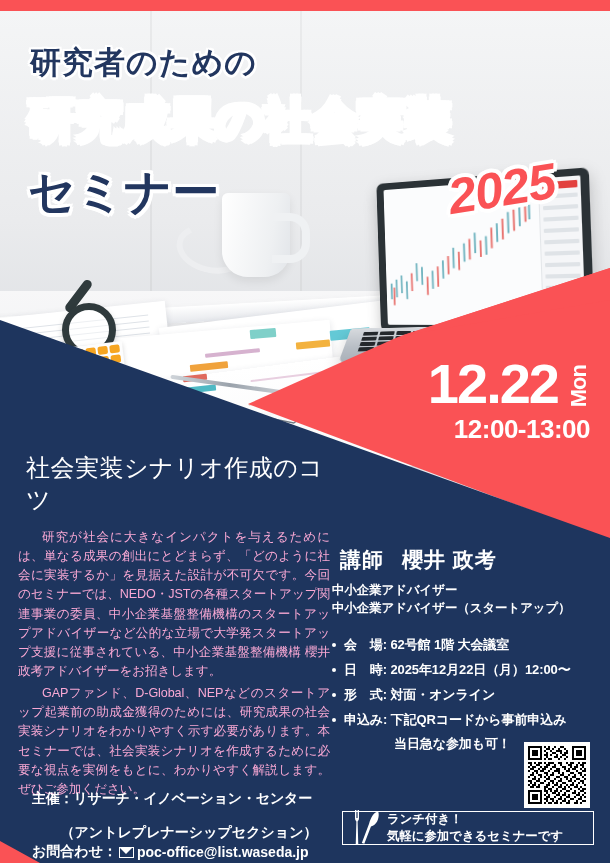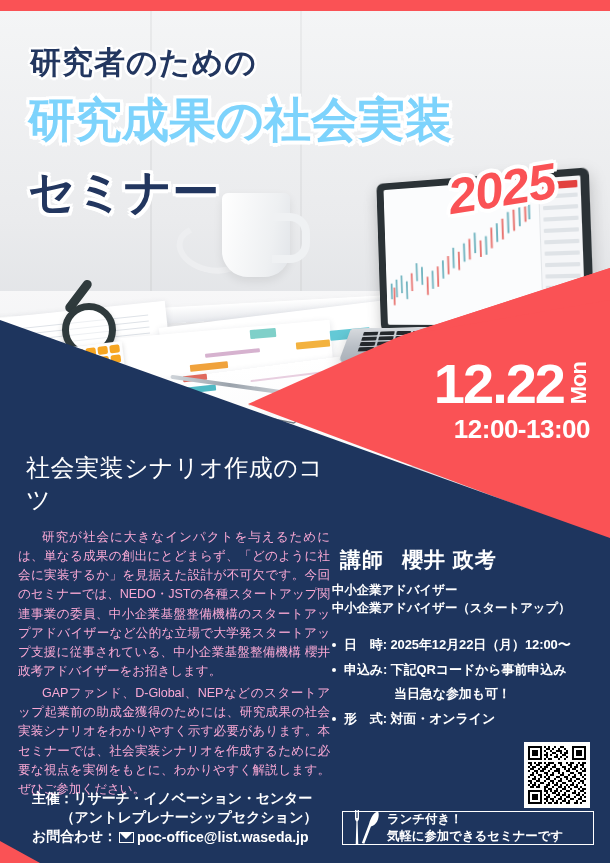--- a/index.html
+++ b/index.html
@@ -160,21 +160,21 @@
   .headline{position:absolute;left:0;top:0;width:610px;z-index:30;}
   .h-sub{
     position:absolute;left:30px;top:42px;
     font-size:31px;font-weight:900;letter-spacing:1px;color:#22365f;
     text-shadow:
       -2px -2px 0 #fff, 2px -2px 0 #fff, -2px 2px 0 #fff, 2px 2px 0 #fff,
       0 -2.5px 0 #fff, 0 2.5px 0 #fff, -2.5px 0 0 #fff, 2.5px 0 0 #fff;
   }
   .h-main{
     position:absolute;left:28px;top:96px;
-    font-size:47px;font-weight:900;letter-spacing:0px;color:#7dd3fc;line-height:1.0;
+    font-size:47px;font-weight:900;letter-spacing:0px;color:#ffffff;line-height:1.0;
     text-shadow:
       -3px -3px 0 #fff, 3px -3px 0 #fff, -3px 3px 0 #fff, 3px 3px 0 #fff,
       0 -3.5px 0 #fff, 0 3.5px 0 #fff, -3.5px 0 0 #fff, 3.5px 0 0 #fff;
   }
   .h-main2{
     position:absolute;left:28px;top:168px;
     font-size:47px;font-weight:900;color:#22365f;line-height:1.0;
     text-shadow:
       -3px -3px 0 #fff, 3px -3px 0 #fff, -3px 3px 0 #fff, 3px 3px 0 #fff,
       0 -3.5px 0 #fff, 0 3.5px 0 #fff, -3.5px 0 0 #fff, 3.5px 0 0 #fff;
@@ -184,21 +184,21 @@
     font-size:50px;font-weight:900;font-style:italic;color:#fa5255;
     transform:rotate(-9deg);letter-spacing:-1px;
     text-shadow:
       -3px -3px 0 #fff, 3px -3px 0 #fff, -3px 3px 0 #fff, 3px 3px 0 #fff,
       0 -4px 0 #fff, 0 4px 0 #fff, -4px 0 0 #fff, 4px 0 0 #fff;
   }
 
   
   .date-block{position:absolute;left:330px;top:358px;width:260px;z-index:30;
     text-align:right;color:#fff;}
-  .date-row{display:flex;align-items:flex-start;justify-content:flex-end;}
+  .date-row{display:flex;align-items:center;justify-content:flex-end;gap:6px;}
   .date-big{font-size:56px;font-weight:900;line-height:.92;letter-spacing:-2px;}
   .date-dow{font-size:22px;font-weight:900;line-height:1;
     writing-mode:vertical-rl;transform:rotate(180deg);
     margin-left:4px;margin-top:4px;letter-spacing:-1px;}
   .date-time{font-size:26px;font-weight:900;margin-top:4px;letter-spacing:-.5px;}
 
   
   .body-left{position:absolute;left:18px;top:452px;width:312px;z-index:30;color:#fff;}
   .sec-title{
     font-size:24px;font-weight:400;color:#fff;letter-spacing:.5px;
@@ -234,21 +234,21 @@
   .lunch{
     position:absolute;left:342px;top:811px;width:252px;height:34px;
     border:1.5px solid #ffffff;z-index:32;display:flex;align-items:center;
   }
   .lunch .cutlery{width:44px;height:40px;position:relative;flex:none;}
   .lunch .txt{color:#fff;font-size:12.4px;font-weight:700;line-height:1.35;}
 
   
   .footer{position:absolute;left:32px;top:790px;width:320px;z-index:32;color:#fff;}
   .footer .l1{font-size:14px;font-weight:900;letter-spacing:-.2px;}
-  .footer .l2{font-size:14px;font-weight:900;text-align:center;padding-right:6px;margin-top:1px;}
+  .footer .l2{font-size:14px;font-weight:900;text-align:center;padding-right:6px;margin-top:16px;}
   .footer .l3{font-size:14px;font-weight:900;margin-top:1px;display:flex;align-items:center;}
   .mail-ico{display:inline-block;width:15px;height:11px;border:1.5px solid #fff;
     margin:0 3px 0 2px;position:relative;vertical-align:-1px;flex:none;}
   .mail-ico:after{content:"";position:absolute;left:0;top:0;width:0;height:0;
     border-left:6.5px solid transparent;border-right:6.5px solid transparent;
     border-top:6px solid #fff;}
 
   
   .corner-red{
     position:absolute;left:0;bottom:0;width:40px;height:26px;z-index:33;
@@ -461,31 +461,35 @@
     <div class="lect">
       <span>講師</span><span class="nm">櫻井 政考</span>
     </div>
     <div class="affil">
       <div>中小企業アドバイザー</div>
       <div>中小企業アドバイザー（スタートアップ）</div>
     </div>
 
     <ul class="details">
       <li>
+        <span>会　場:</span>
+        <span>62号館 1階 大会議室</span>
+      </li>
+      <li>
         <span>日　時:</span>
         <span>2025年12月22日（月）12:00〜</span>
+      </li>
+      <li>
+        <span>形　式:</span>
+        <span>対面・オンライン</span>
       </li>
       <li>
         <span>申込み:</span>
         <span>下記QRコードから事前申込み</span>
         <span class="note-indent">当日急な参加も可！</span>
-      </li>
-      <li>
-        <span>形　式:</span>
-        <span>対面・オンライン</span>
       </li>
     </ul>
 
     <div class="qr">
       <svg width="58" height="58" viewBox="0 0 29 29" shape-rendering="crispEdges">
         <rect width="29" height="29" fill="#fff"></rect>
         <g fill="#000">
           <rect x="0" y="0" width="7" height="1"></rect>
             <rect x="0" y="6" width="7" height="1"></rect>
           <rect x="0" y="0" width="1" height="7"></rect>

